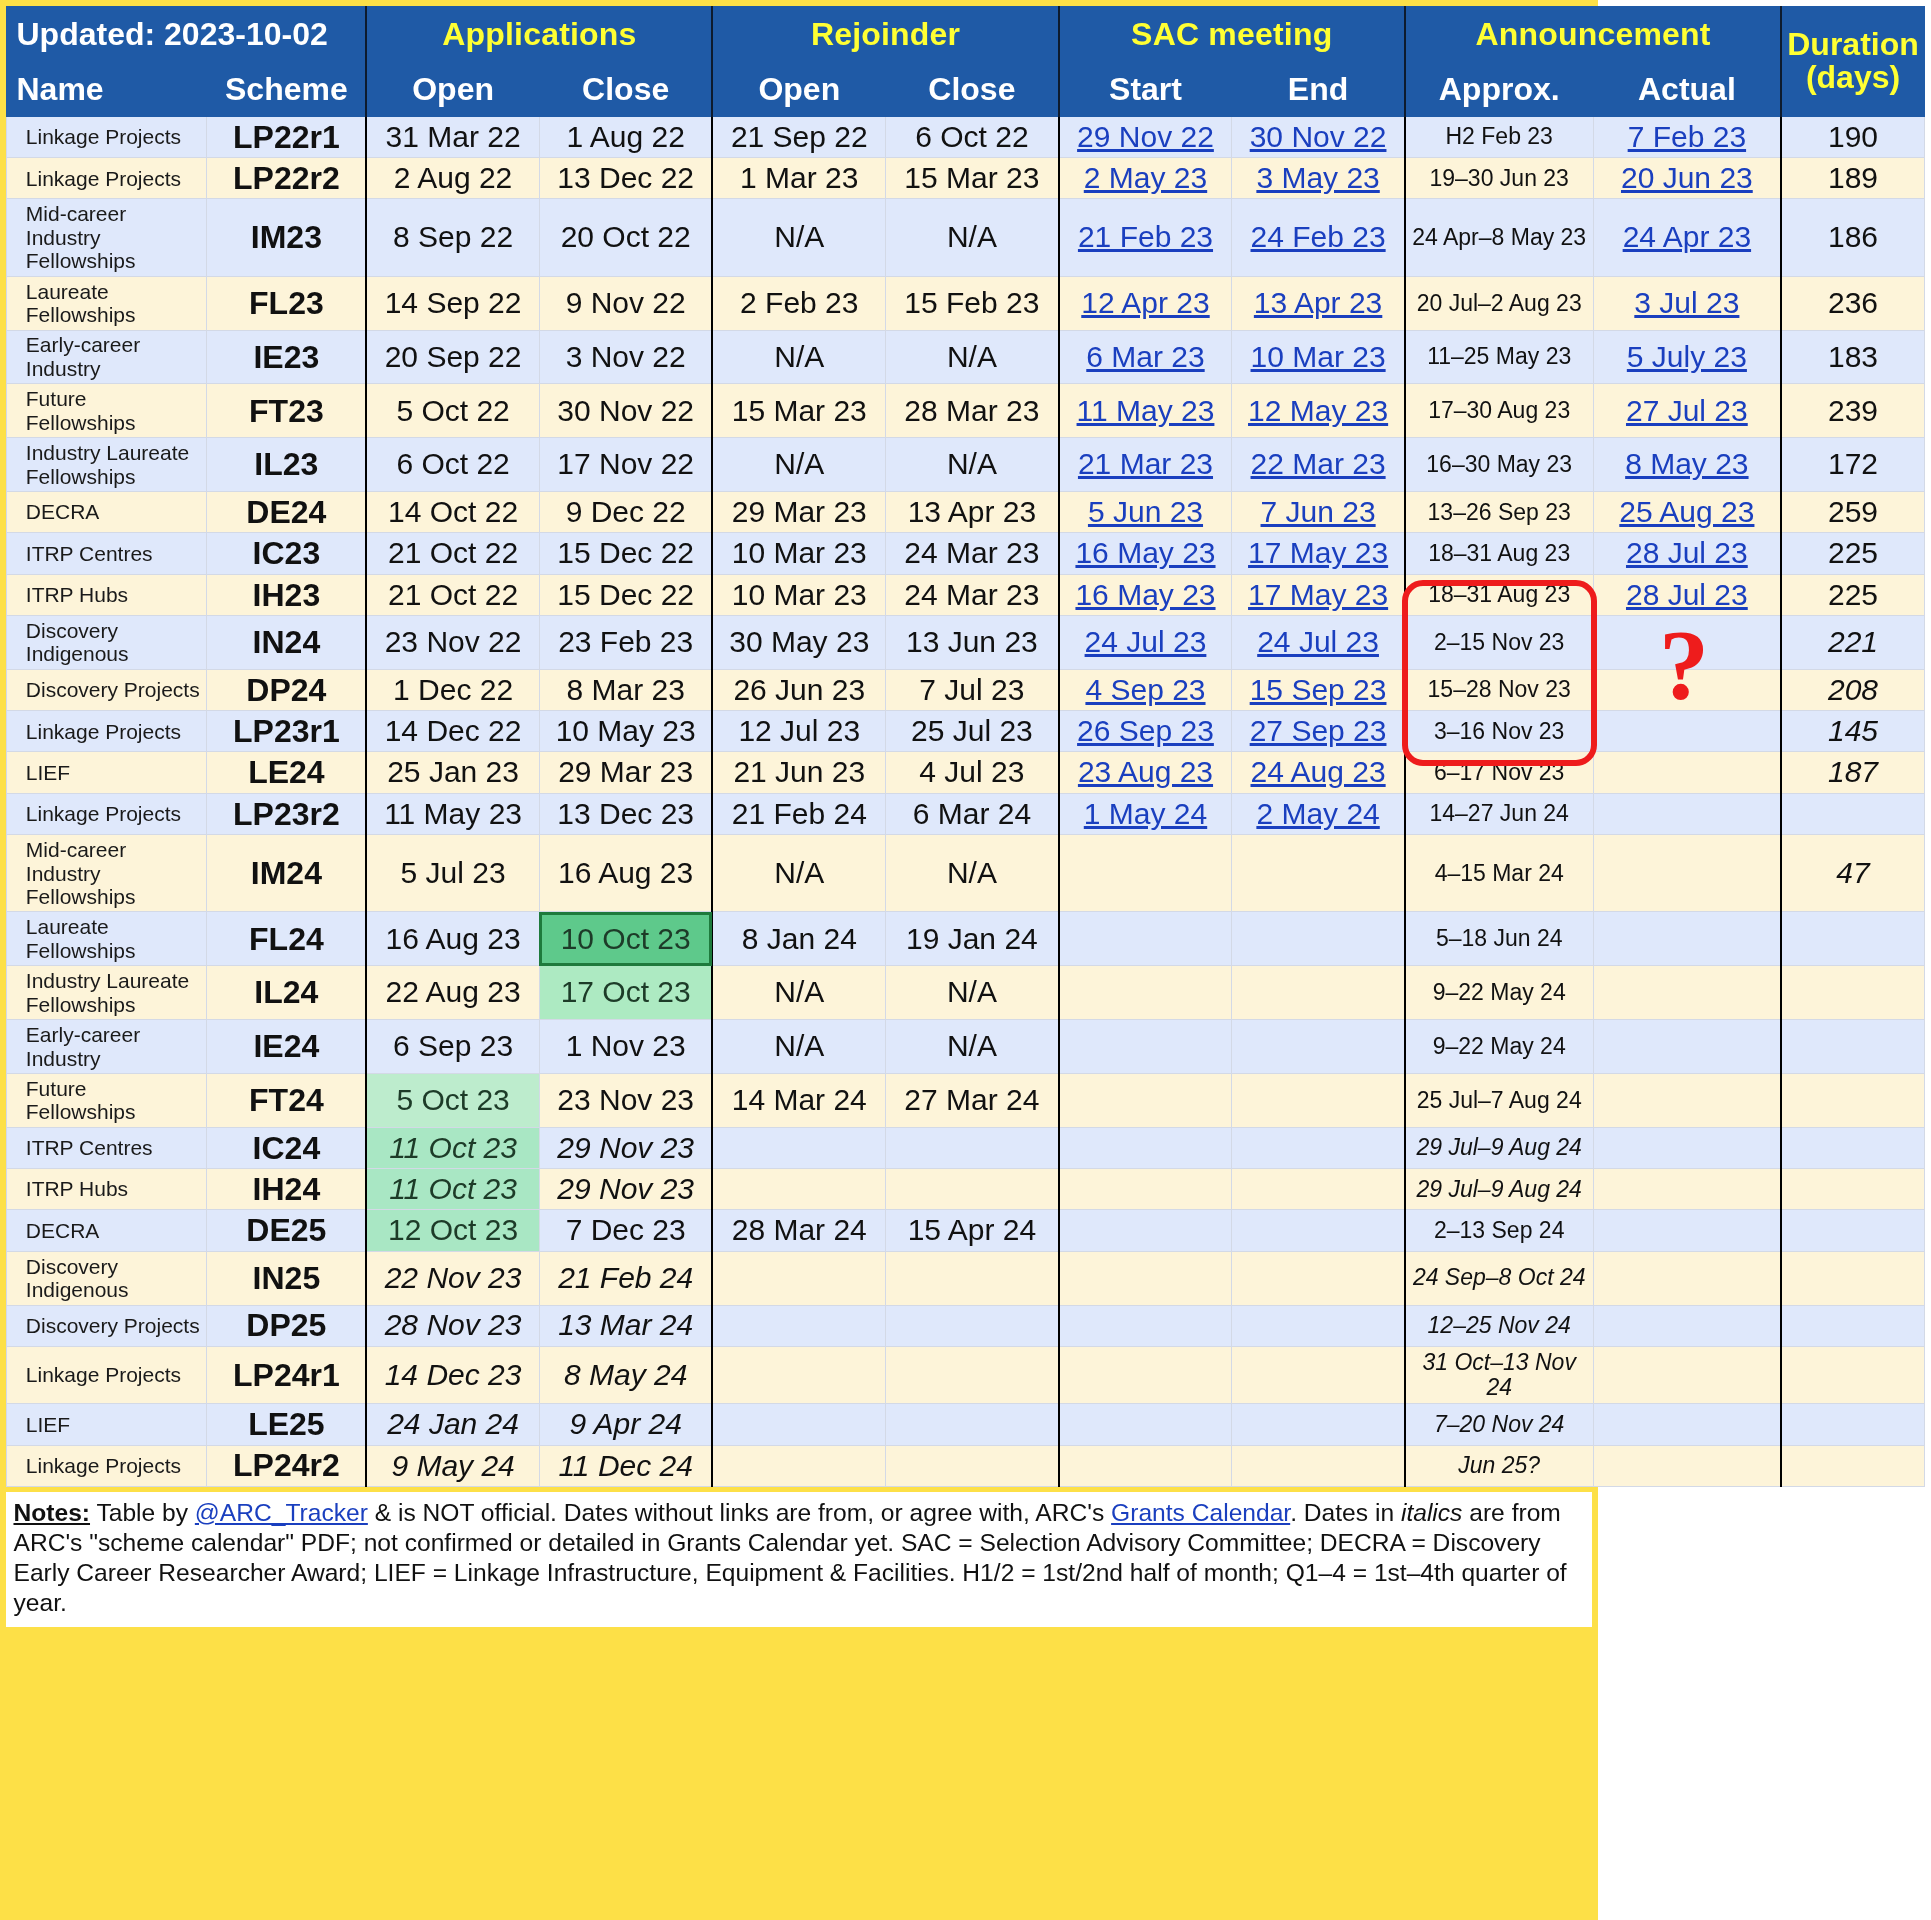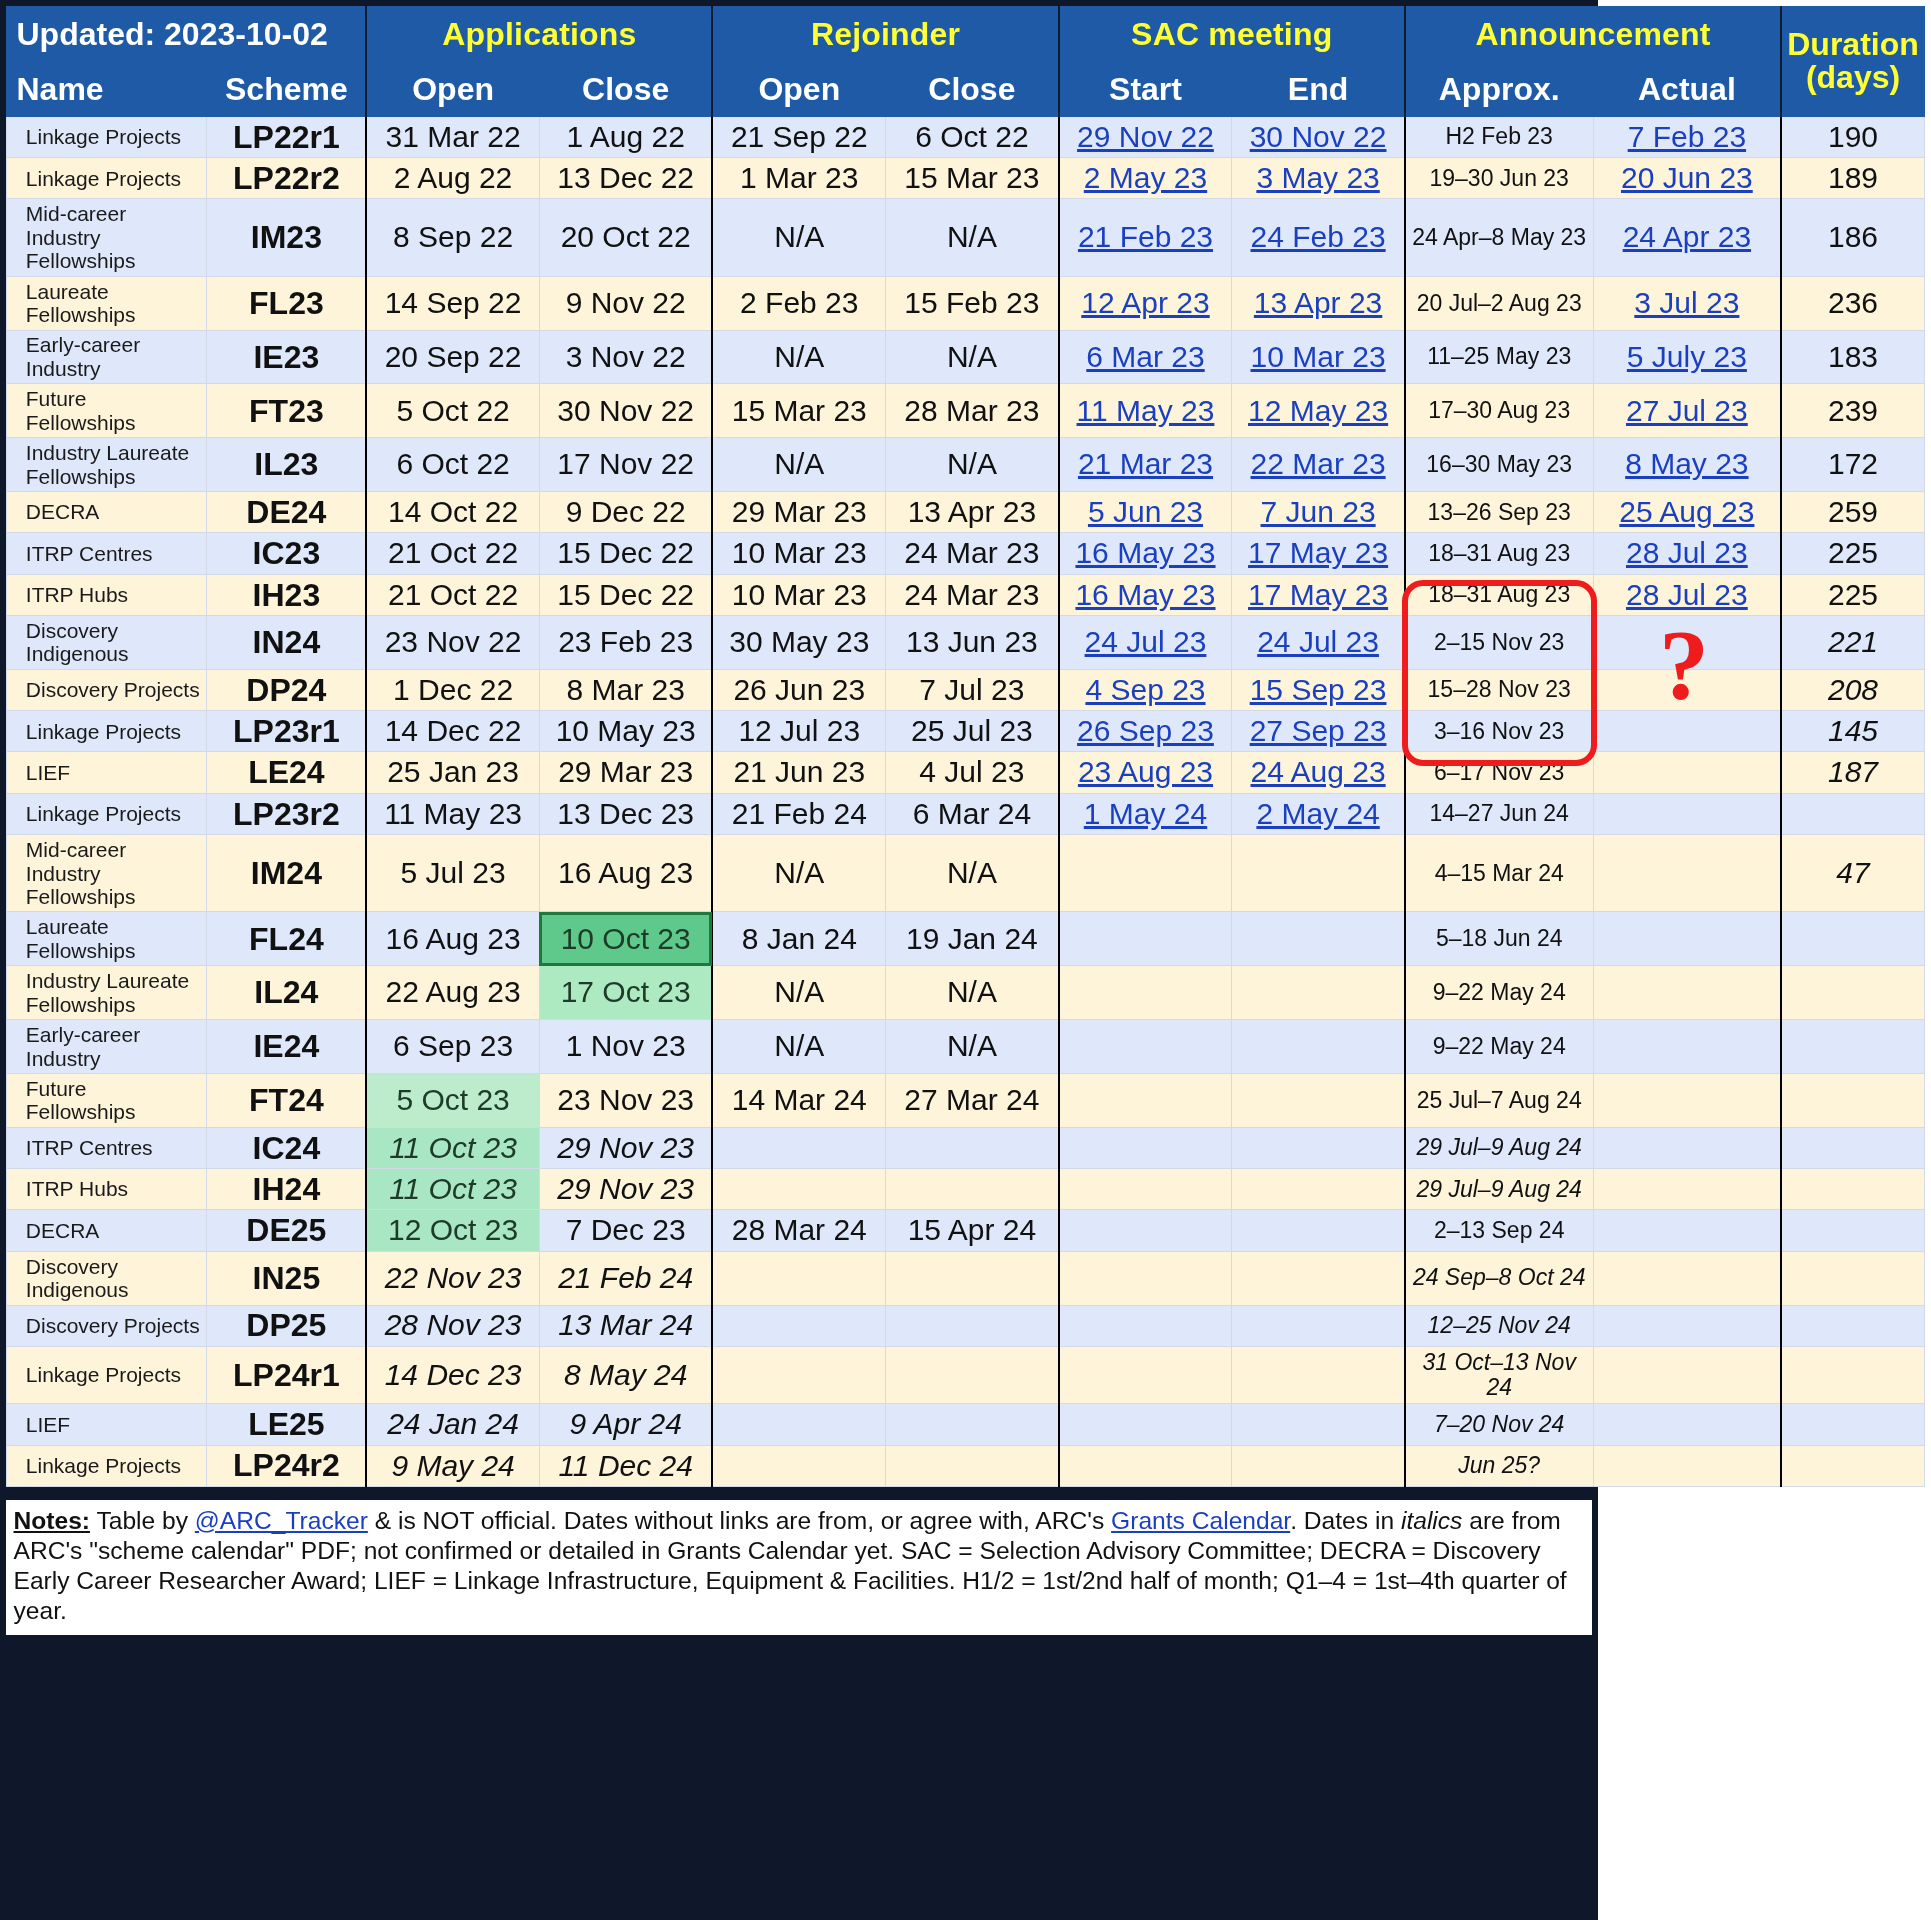--- a/index.html
+++ b/index.html
@@ -5,21 +5,21 @@
   * { box-sizing: border-box; }
   html, body {
     margin: 0; padding: 0;
     width: 1931px;
     background: #ffffff;
     font-family: "Liberation Sans", sans-serif;
   }
   #wrap {
     width: 1598px;
     min-height: 1920px;
-    background: #0f172a;
+    background: #fde047;
     position: relative;
     padding: 5.8px 5.8px 0 5.8px;
   }
   table.grants {
     border-collapse: collapse;
     width: 1919px;
     table-layout: fixed;
     background: #ffffff;
   }
   
@@ -107,21 +107,21 @@
     position: absolute;
     color: #ee1c1c;
     font-weight: bold;
     font-size: 100px;
     line-height: 1;
     font-family: "Liberation Serif", serif;
   }
 
   
   .notes {
-    margin-top: 13px;
+    margin-top: 5px;
     padding: 5.8px 7.7px 9.7px 7.7px;
     font-size: 24.6px;
     line-height: 1.22;
     color: #111111;
     background: #ffffff;
   }
   .notes b { font-weight: bold; }
   .notes .u { text-decoration: underline; }
   .notes .link { color: #1a3fbf; text-decoration: underline; }
   .notes i { font-style: italic; }

